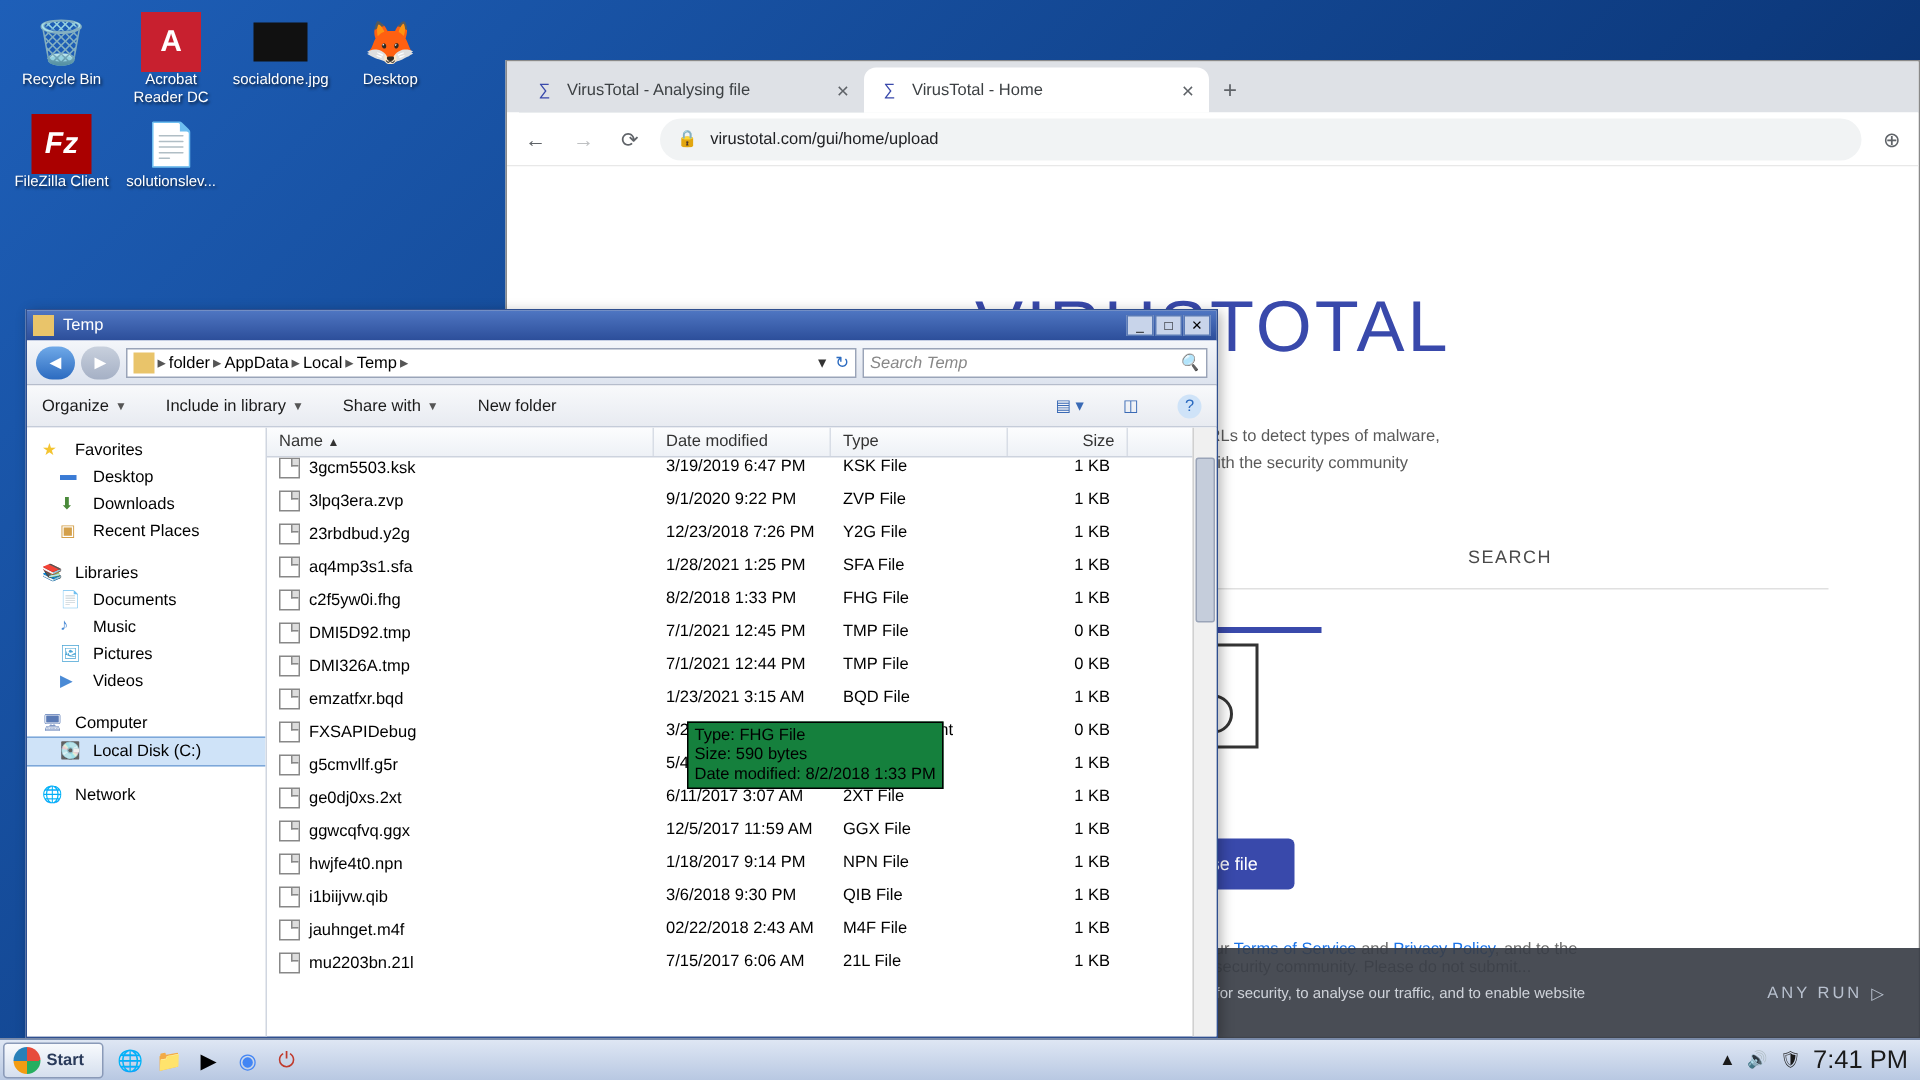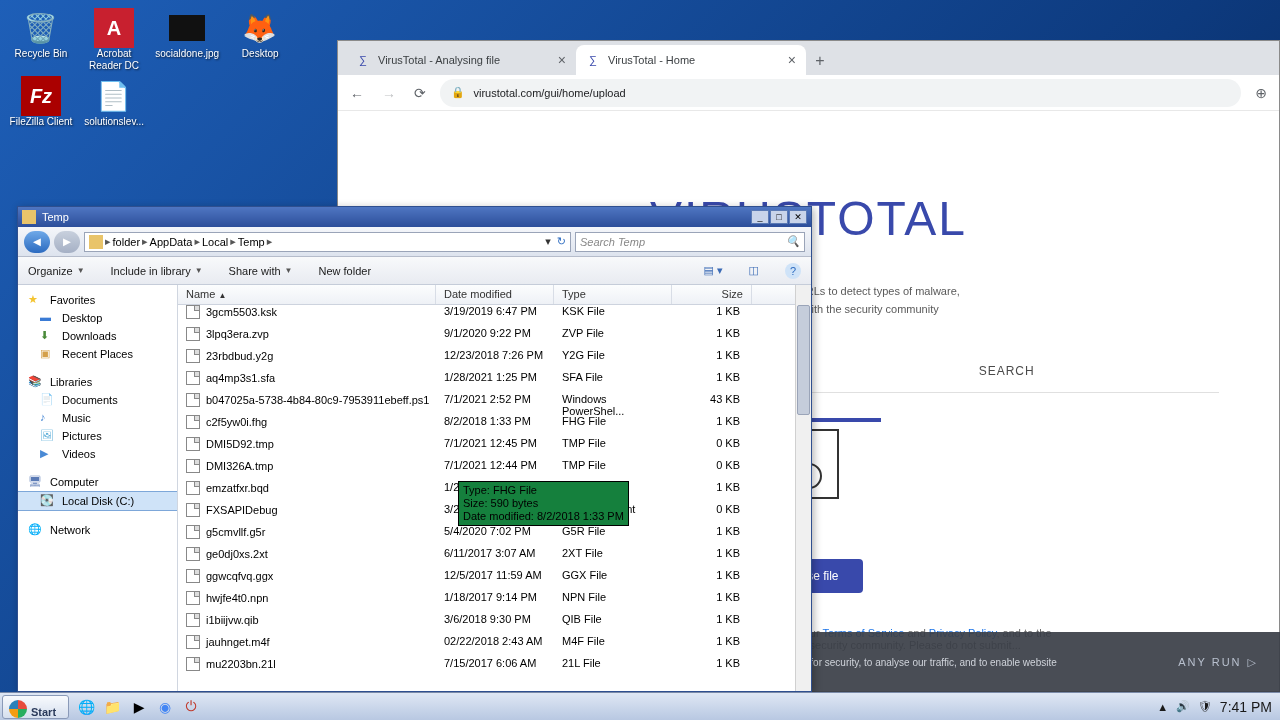--- a/index.html
+++ b/index.html
@@ -73,26 +73,26 @@
 .frow .col-s{text-align:right;padding-right:12px}
 .tooltip{position:absolute;left:280px;top:196px;background:#15803d;border:1px solid #000;padding:2px 4px;font-size:11px;line-height:13px;z-index:10;white-space:nowrap}
 .scroll{position:absolute;right:0;top:0;bottom:0;width:16px;background:#f0f0f0;border-left:1px solid #d0d0d0}
 .scroll .thumb{position:absolute;left:1px;right:1px;top:20px;height:110px;background:#c5cddb;border:1px solid #9aa4b8;border-radius:2px}
 
 .anyrun{position:absolute;right:0;bottom:28px;left:780px;height:60px;background:rgba(58,62,70,.92);display:flex;align-items:center;padding:0 22px;color:#cfd3da;z-index:3}
 .anyrun .txt{flex:1;font-size:10px}
 .anyrun .logo{font-size:22px;font-weight:300;letter-spacing:2px;color:#b8c0ce;display:flex;align-items:center;gap:6px}
 
 .taskbar{position:absolute;left:0;right:0;bottom:0;height:28px;background:linear-gradient(#dfe7f4,#b8c8e2);border-top:1px solid #7a8aa8;display:flex;align-items:center;z-index:20}
-.start{height:24px;padding:0 12px 0 6px;margin:2px;background:linear-gradient(#f8fafd,#d5dfee);border:1px solid #8a9ab8;border-radius:3px;display:flex;align-items:flex-end;gap:4px;font-weight:bold;color:#2a3a5a}
+.start{height:24px;padding:0 12px 0 6px;margin:2px;background:linear-gradient(#f8fafd,#d5dfee);border:1px solid #8a9ab8;border-radius:3px;display:flex;align-items:center;gap:4px;font-weight:bold;color:#2a3a5a}
 .start .orb{width:18px;height:18px;border-radius:50%;background:conic-gradient(#e74c3c 0 90deg,#27ae60 90deg 180deg,#f39c12 180deg 270deg,#2980b9 270deg 360deg)}
 .tbicons{display:flex;gap:2px;margin-left:4px}
 .tbicons .tbi{width:24px;height:22px;display:flex;align-items:center;justify-content:center;font-size:14px}
 .tray{margin-left:auto;display:flex;align-items:center;gap:8px;padding-right:8px;font-size:11px;color:#1a1a1a}
-.tray .clock{font-size:14px}
+.tray .clock{font-size:17px}
 </style>
 </head>
 <body>
 
 <div class="desktop">
   <div class="dicon">
       <div class="ic">🗑️</div>
       <span>Recycle Bin</span>
     </div>
   <div class="dicon">
@@ -327,29 +327,20 @@
               <span class="fic"></span>
               <span>aq4mp3s1.sfa</span>
             </div>
             <div class="col-d">1/28/2021 1:25 PM</div>
             <div class="col-t">SFA File</div>
             <div class="col-s">1 KB</div>
           </div>
           <div class="frow">
             <div class="col-n">
               <span class="fic"></span>
-              <span>b047025a-5738-4b84-80c9-7953911ebeff.ps1</span>
-            </div>
-            <div class="col-d">7/1/2021 2:52 PM</div>
-            <div class="col-t">Windows PowerShel...</div>
-            <div class="col-s">43 KB</div>
-          </div>
-          <div class="frow">
-            <div class="col-n">
-              <span class="fic"></span>
               <span>c2f5yw0i.fhg</span>
             </div>
             <div class="col-d">8/2/2018 1:33 PM</div>
             <div class="col-t">FHG File</div>
             <div class="col-s">1 KB</div>
           </div>
           <div class="frow">
             <div class="col-n">
               <span class="fic"></span>
               <span>DMI5D92.tmp</span>

